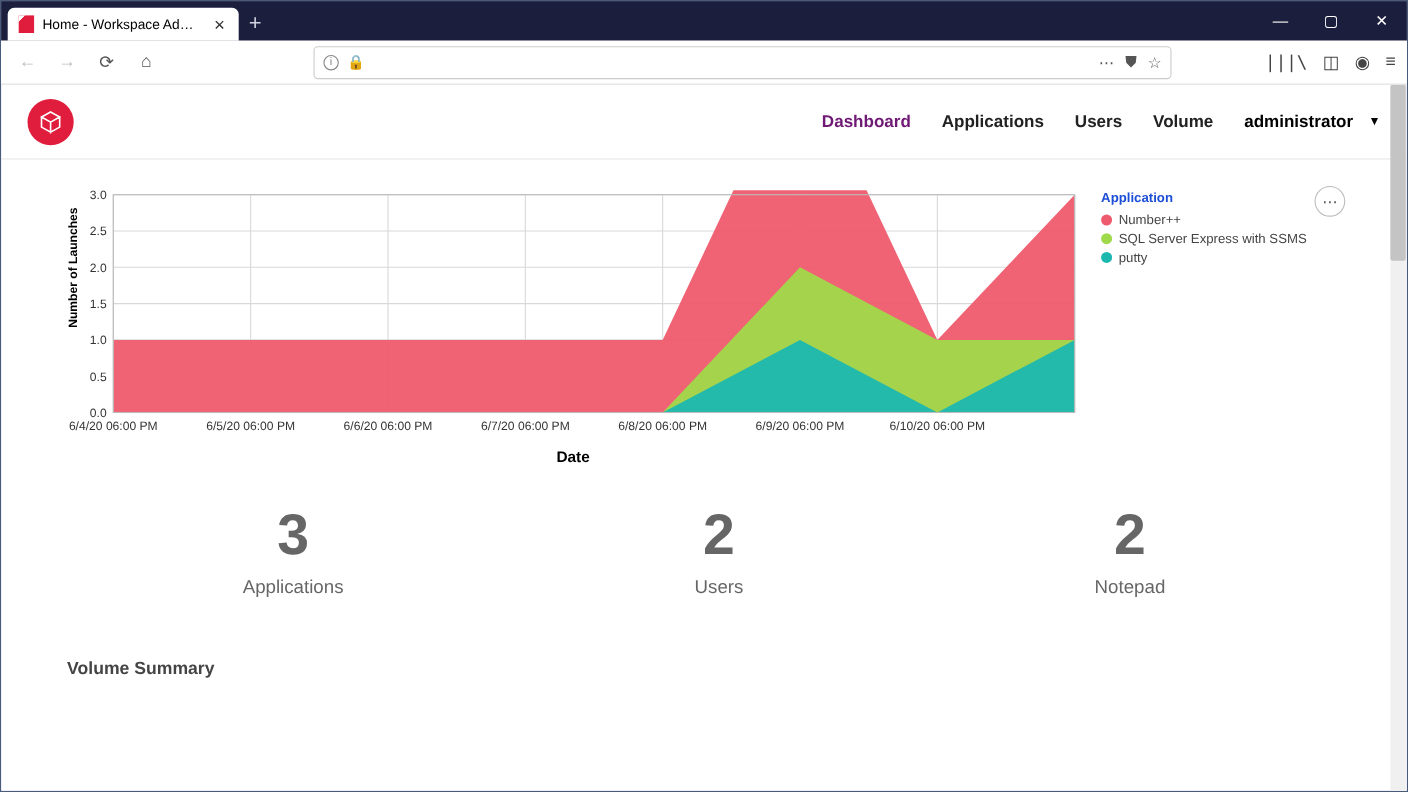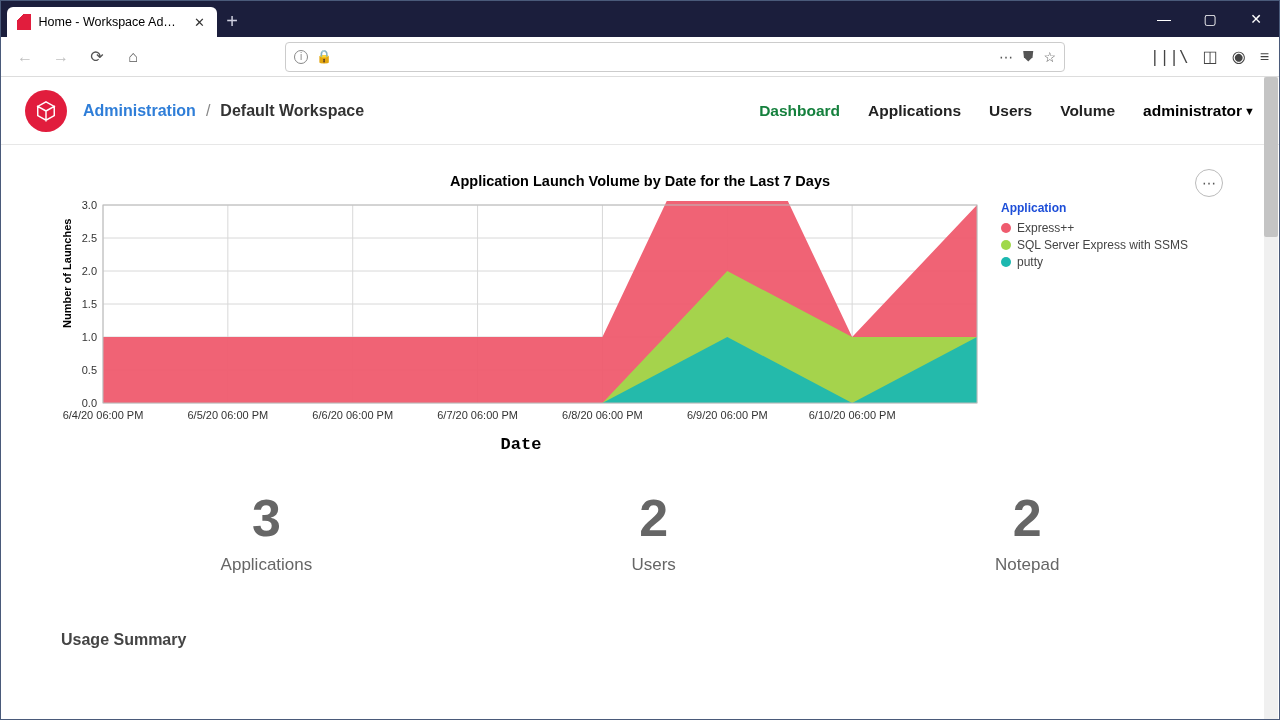--- a/index.html
+++ b/index.html
@@ -80,42 +80,42 @@
     display: flex; align-items: center; justify-content: center;
   }
   .logo svg { width: 22px; height: 22px; }
   .breadcrumb { font-size: 16px; font-weight:700; display:flex; gap:10px; align-items:center; }
   .breadcrumb a { color: #2f7ed8; text-decoration: none; cursor:pointer; }
   .breadcrumb .sep { color: #888; font-weight:400; }
   .breadcrumb .current { color: #333; }
   .navspacer { flex:1; }
   .navlinks { display:flex; gap:28px; align-items:center; font-weight:700; font-size:15.5px; }
   .navlinks a { color:#222; text-decoration:none; cursor:pointer; }
-  .navlinks a.active { color:#15803d; }
-  .usermenu { display:flex; align-items:center; gap:2px; cursor:pointer; }
+  .navlinks a.active { color:#701a75; }
+  .usermenu { display:flex; align-items:center; gap:14px; cursor:pointer; }
   .usermenu .caret { font-size:11px; }
 
   .chart-area {
     margin: 28px 60px 0 60px; position: relative;
   }
   .chart-title { text-align:center; font-weight:700; font-size:14.5px; margin-bottom:12px; }
   .chart-more {
     position:absolute; right:-4px; top:-4px;
     width:28px; height:28px; border:1px solid #bbb; border-radius:50%;
     display:flex; align-items:center; justify-content:center;
     font-size:14px; color:#555; cursor:pointer; background:#fff;
   }
   .chart-flex { display:flex; gap:20px; }
   .plot-wrap { position:relative; }
   .ylabel {
     position:absolute; left:-8px; top:50%; transform: translateY(-50%) rotate(-90deg);
     transform-origin: left center; font-size:11px; font-weight:700; white-space:nowrap;
     left: 6px;
   }
-  .xlabel { text-align:center; font-size:17px; font-weight:700; margin-top:4px;font-family:Liberation Mono, monospace; }
+  .xlabel { text-align:center; font-size:14px; font-weight:700; margin-top:4px; }
   svg.plot { display:block; }
   .xtick { font-size:11px; fill:#333; text-anchor:middle; }
   .ytick { font-size:11px; fill:#333; text-anchor:end; }
   .grid line { stroke:#d8d8d8; stroke-width:1; }
   .legend { font-size:12px; }
   .legend-title { font-weight:700; margin-bottom:6px; color:#1d4ed8;}
   .legend-item { display:flex; align-items:center; gap:6px; margin-bottom:3px; color:#444;}
   .swatch { width:10px; height:10px; border-radius:50%; }
 
   .key-stats { margin: 36px 60px 0 60px; }
@@ -172,41 +172,35 @@
 <div class="page">
   <div class="scroll-hint"></div>
   <div class="scroll-thumb"></div>
 
   <div class="topnav">
     <div class="logo">
       <svg viewBox="0 0 24 24">
         <path d="M12 2 L21 7 L12 12 L3 7 Z M3 7 L3 17 L12 22 L12 12 Z M21 7 L21 17 L12 22 L12 12 Z" fill="none" stroke="#fff" stroke-width="1.6"></path>
       </svg>
     </div>
-    <div class="breadcrumb">
-      <a>Administration</a>
-      <span class="sep">/</span>
-      <span class="current">Default Workspace</span>
-    </div>
     <div class="navspacer"></div>
     <div class="navlinks">
       <a class="active">Dashboard</a>
       <a>Applications</a>
       <a>Users</a>
       <a>Volume</a>
       <div class="usermenu">
         <span>administrator</span>
         <span class="caret">▼</span>
       </div>
     </div>
   </div>
 
   <div class="chart-area">
     <div class="chart-more">⋯</div>
-    <div class="chart-title">Application Launch Volume by Date for the Last 7 Days</div>
     <div class="chart-flex">
       <div class="plot-wrap">
         <div class="ylabel">Number of Launches</div>
         <svg class="plot" id="plot" width="920" height="230">
             <g class="grid">
               <line x1="42" x2="916" y1="202" y2="202"></line>
               <line x1="42" x2="916" y1="169" y2="169"></line>
               <line x1="42" x2="916" y1="136" y2="136"></line>
               <line x1="42" x2="916" y1="103" y2="103"></line>
               <line x1="42" x2="916" y1="70" y2="70"></line>
@@ -240,21 +234,21 @@
             <text x="666.2857142857143" y="218" class="xtick">6/9/20 06:00 PM</text>
             <text x="791.1428571428571" y="218" class="xtick">6/10/20 06:00 PM</text>
           </svg>
         <div class="xlabel">Date</div>
       </div>
       <div class="legend">
         <div class="legend-title">Application</div>
         <div id="legend-items">
             <div class="legend-item">
               <span class="swatch" style="background:#ef5b6e"></span>
-              <span>Express++</span>
+              <span>Number++</span>
             </div>
             <div class="legend-item">
               <span class="swatch" style="background:#a0d94a"></span>
               <span>SQL Server Express with SSMS</span>
             </div>
             <div class="legend-item">
               <span class="swatch" style="background:#1cb8b0"></span>
               <span>putty</span>
             </div>
           </div>
@@ -273,15 +267,15 @@
           <div class="stat-label">Users</div>
         </div>
         <div>
           <div class="stat-num">2</div>
           <div class="stat-label">Notepad</div>
         </div>
       </div>
   </div>
 
   <div class="usage-summary">
-    <h3>Usage Summary</h3>
+    <h3>Volume Summary</h3>
   </div>
 </div>
 
 </body></html>

